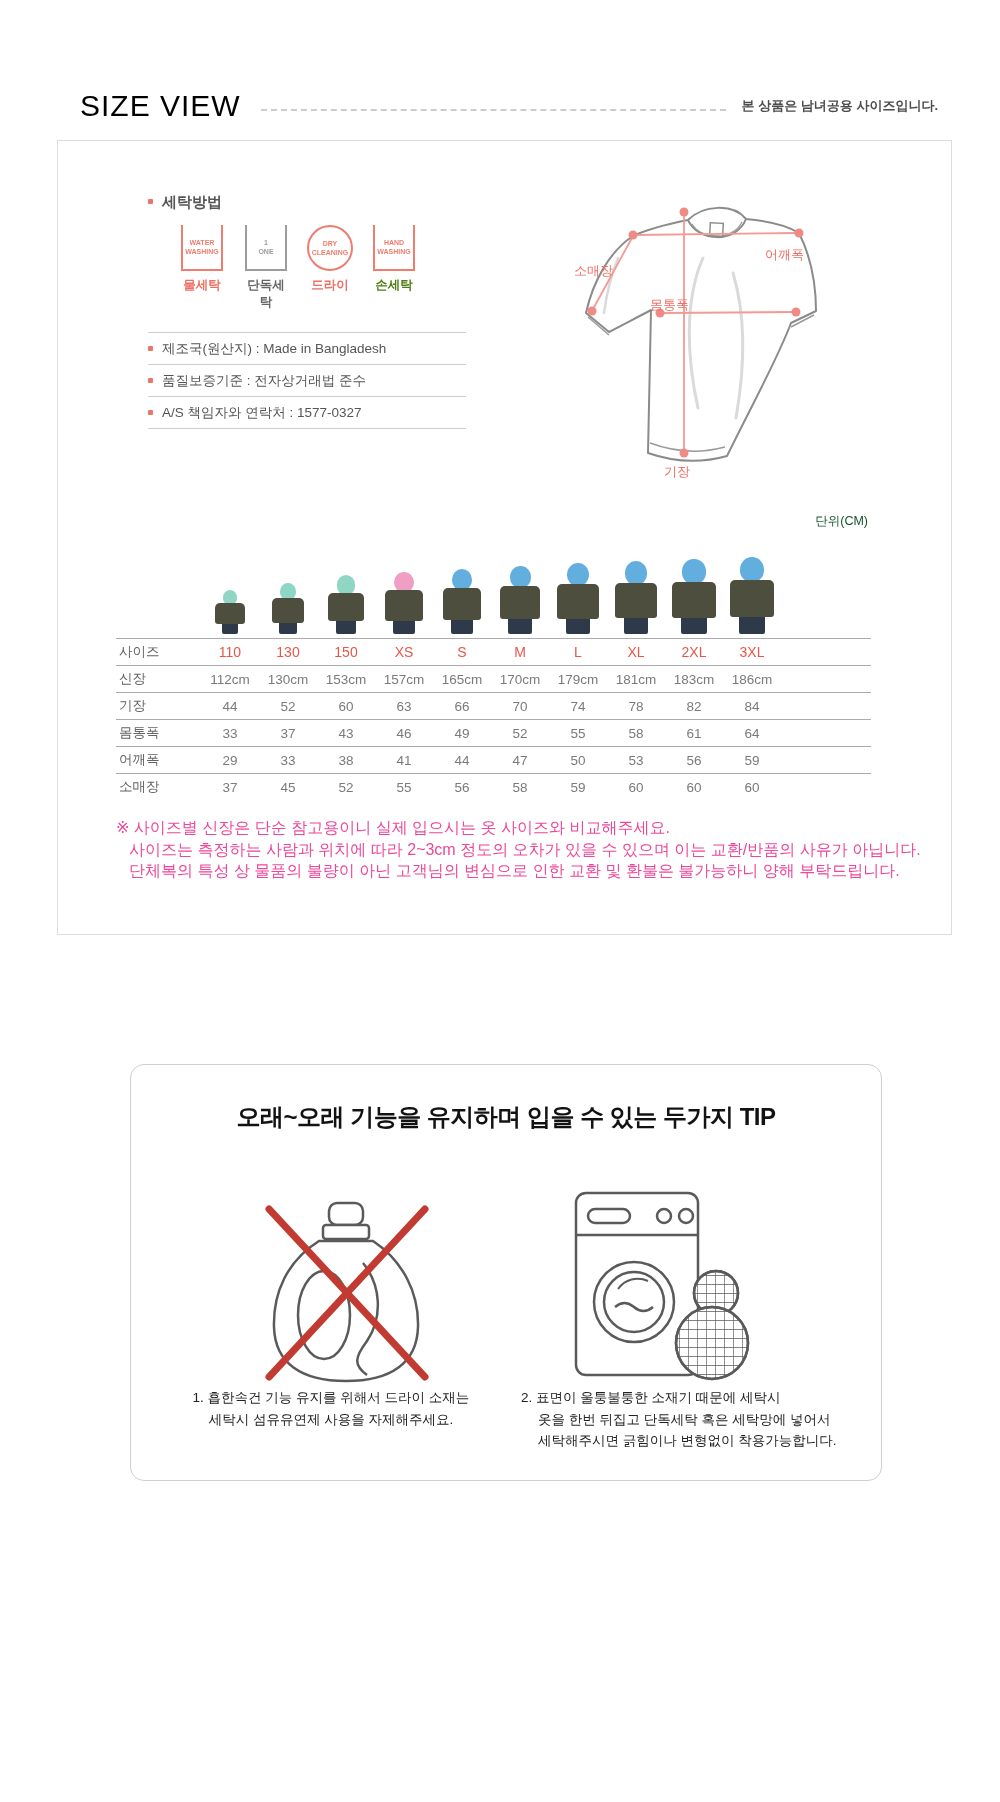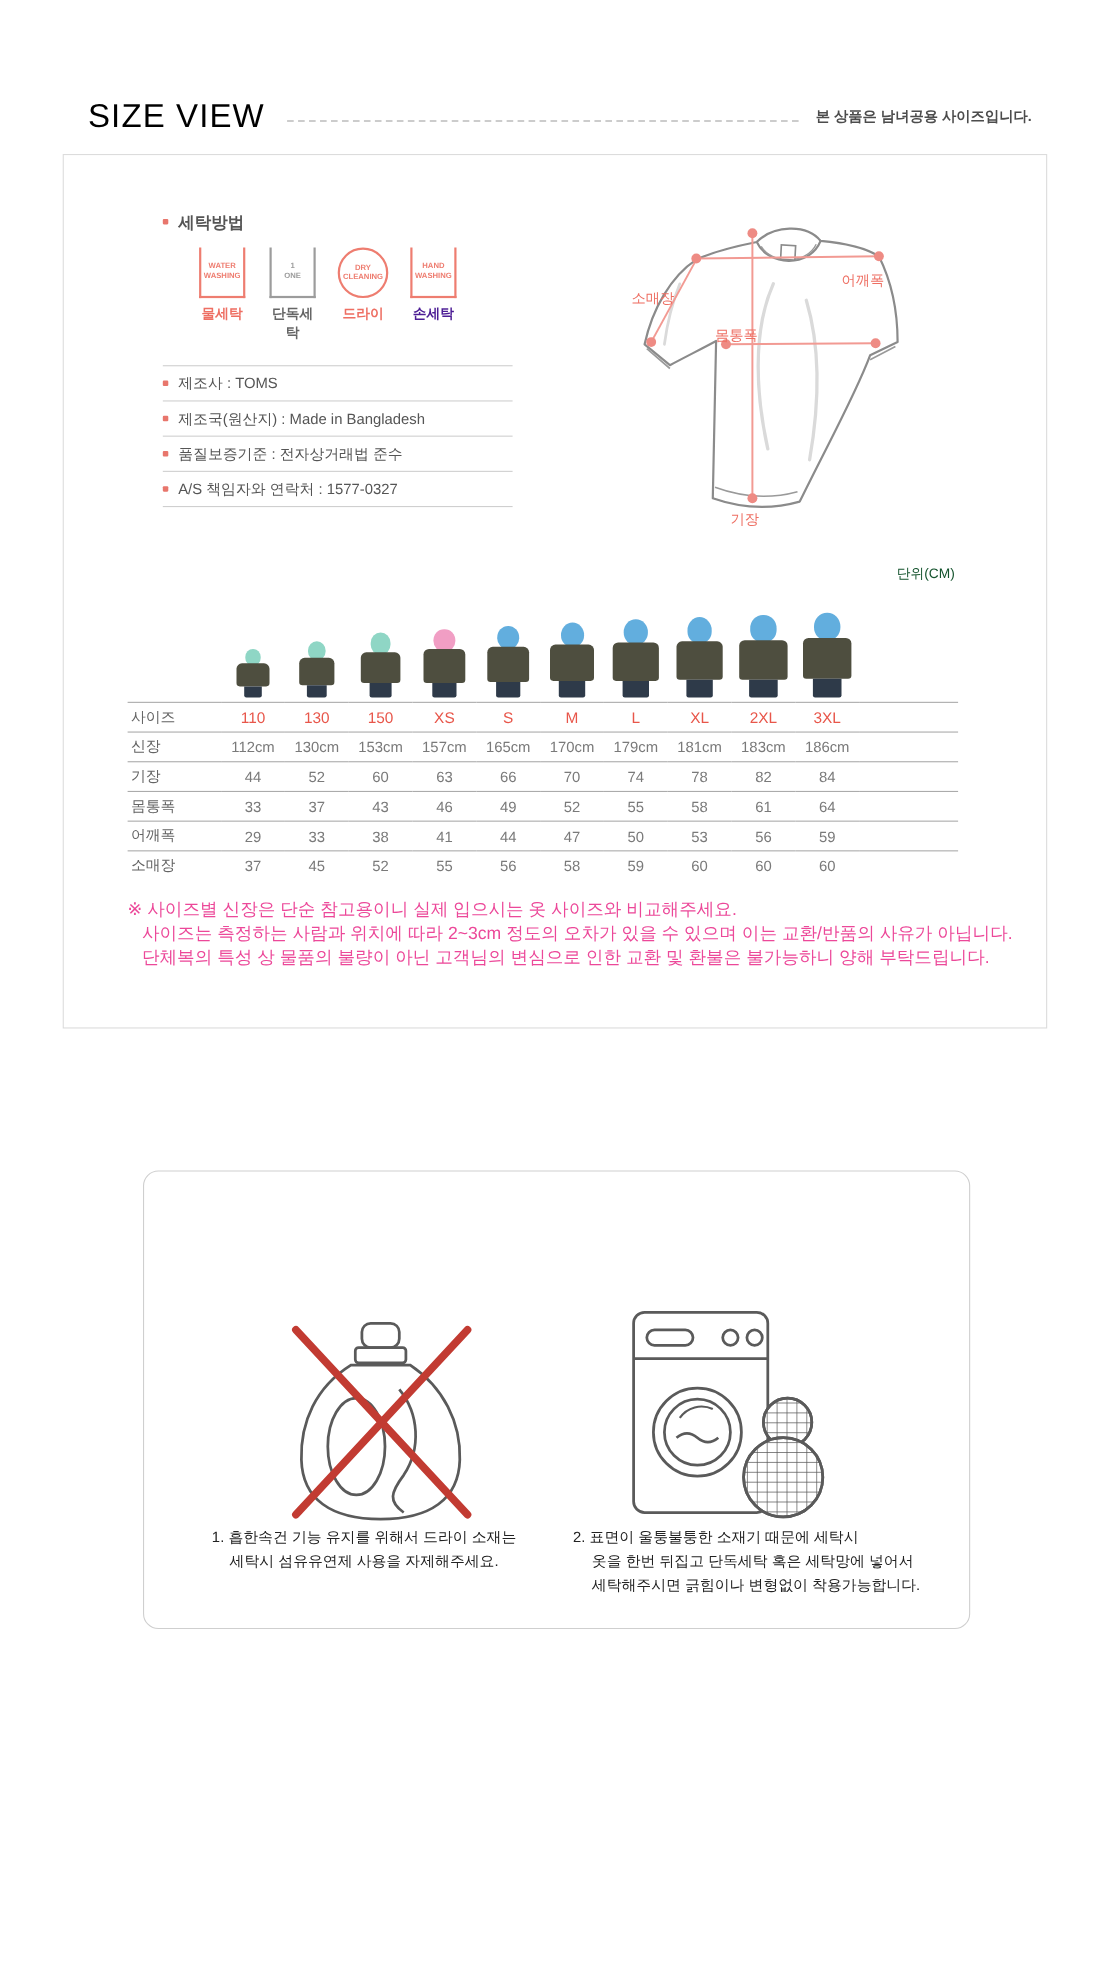--- a/index.html
+++ b/index.html
@@ -98,26 +98,25 @@
           <div>DRY</div>
           <div>CLEANING</div>
         </div>
         <div class="care-label" style="color: rgb(238, 111, 99);">드라이</div>
       </div>
       <div class="care-item">
         <div class="care-symbol tub" style="border-color: rgb(238, 125, 112); color: rgb(238, 125, 112);">
           <div>HAND</div>
           <div>WASHING</div>
         </div>
-        <div class="care-label" style="color: #4c1d95;">손세탁</div>
+        <div class="care-label" style="color: #4d7c0f;">손세탁</div>
       </div>
     </div>
 
   <div class="product-info" id="product-info">
-      <div class="pi-item"><span class="dot"></span><span>제조사 : TOMS</span></div>
       <div class="pi-item"><span class="dot"></span><span>제조국(원산지) : Made in Bangladesh</span></div>
       <div class="pi-item"><span class="dot"></span><span>품질보증기준 : 전자상거래법 준수</span></div>
       <div class="pi-item"><span class="dot"></span><span>A/S 책임자와 연락처 : 1577-0327</span></div>
     </div>
 
   <svg class="shirt-svg" width="320" height="320" viewBox="0 0 320 320">
 
     <path d="M135,73 C112,88 95,118 88,150 L111,169 C128,160 142,153 153,147 L150,290
              Q190,304 229,293 C255,240 280,195 293,160 L318,148 C318,120 312,92 301,70
              C290,63 270,58 248,56 C225,50 205,50 190,57 C175,60 150,66 135,73 Z" fill="#ffffff" stroke="#8b8b8b" stroke-width="2" stroke-linejoin="round"></path>
@@ -337,20 +336,21 @@
   </div>
 
   <div class="notes" id="notes">
       <div>※ 사이즈별 신장은 단순 참고용이니 실제 입으시는 옷 사이즈와 비교해주세요.</div>
       <div class="note-ind">사이즈는 측정하는 사람과 위치에 따라 2~3cm 정도의 오차가 있을 수 있으며 이는 교환/반품의 사유가 아닙니다.</div>
       <div class="note-ind">단체복의 특성 상 물품의 불량이 아닌 고객님의 변심으로 인한 교환 및 환불은 불가능하니 양해 부탁드립니다.</div>
     </div>
 </div>
 
 <div class="tip-box">
+  <div class="tip-title">오래~오래 기능을 유지하며 입을 수 있는 두가지 TIP</div>
 
   <svg class="tip-icon-bottle" width="210" height="225" viewBox="0 0 210 225">
     <g fill="#ffffff" stroke="#5a5a5a" stroke-width="2.5">
       <rect x="88" y="38" width="34" height="22" rx="8"></rect>
       <rect x="82" y="60" width="46" height="14" rx="3"></rect>
       <path d="M78,76 C46,96 32,128 33,162 C34,198 60,216 105,216 C150,216 176,198 177,162 C178,128 162,96 132,76 Z"></path>
       <ellipse cx="83" cy="150" rx="26" ry="44" fill="none"></ellipse>
       <path d="M122,98 C140,120 142,152 126,176 C114,192 112,200 126,210" fill="none"></path>
     </g>
     <g stroke="#c23b32" stroke-width="7" stroke-linecap="round">

